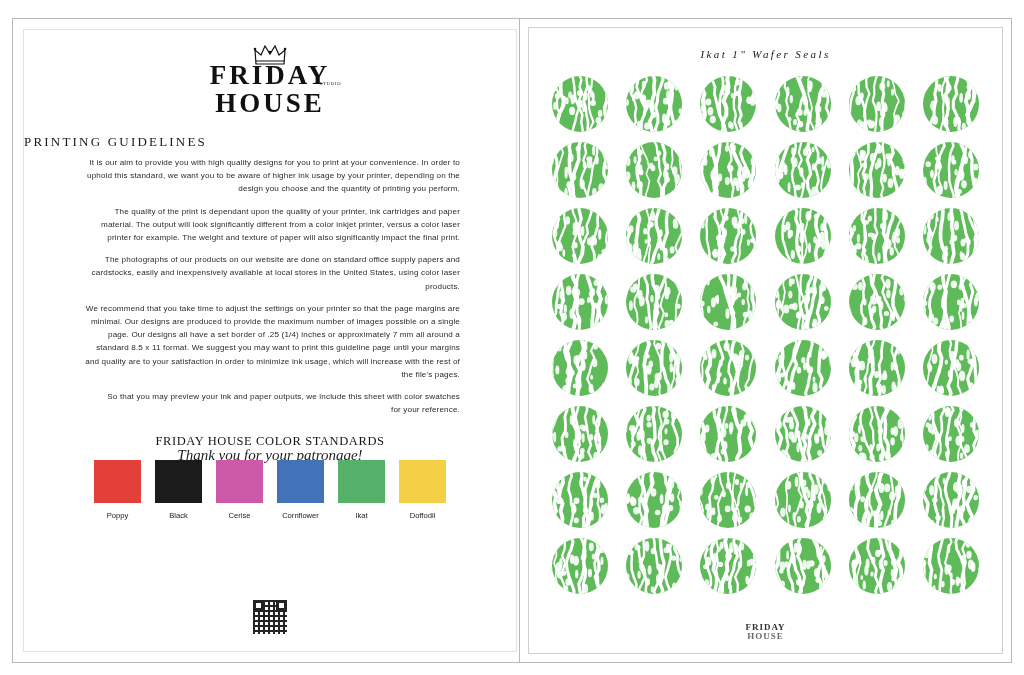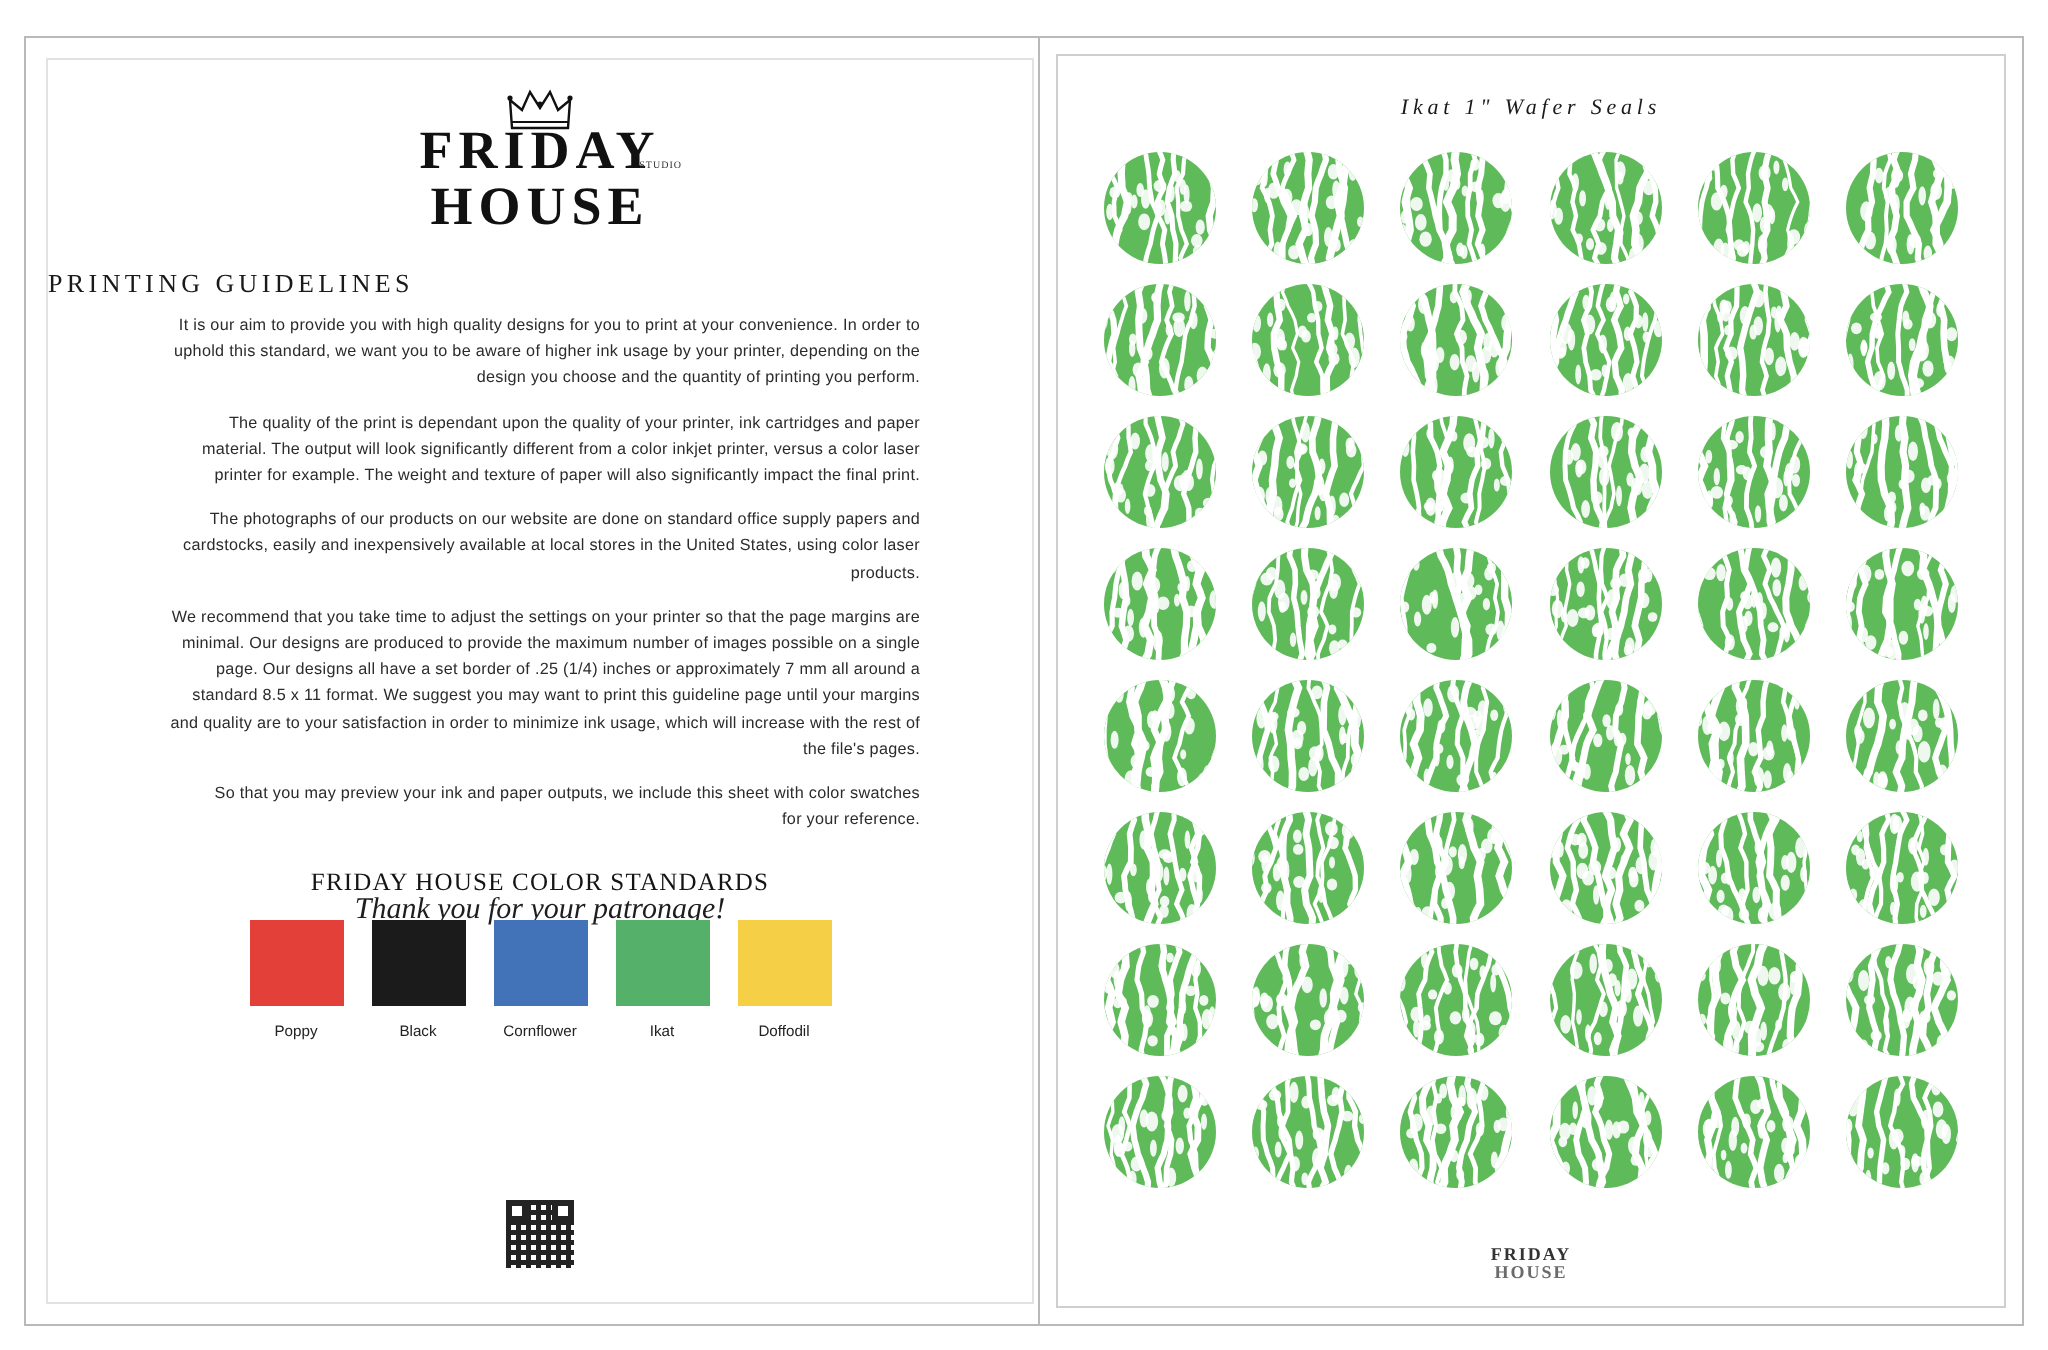--- a/index.html
+++ b/index.html
@@ -292,20 +292,24 @@
       <div class="standards">FRIDAY HOUSE COLOR STANDARDS</div>
 
       <div class="swatches">
         <div class="swatch">
           <div class="chip" id="chip1" style="background: rgb(227, 64, 58);"></div>
           <div class="name">Poppy</div>
         </div>
         <div class="swatch">
           <div class="chip" id="chip0" style="background: rgb(27, 27, 27);"></div>
           <div class="name">Black</div>
+        </div>
+        <div class="swatch">
+          <div class="chip" id="chip2" style="background: rgb(204, 90, 168);"></div>
+          <div class="name">Cerise</div>
         </div>
         <div class="swatch">
           <div class="chip" id="chip3" style="background: rgb(66, 114, 184);"></div>
           <div class="name">Cornflower</div>
         </div>
         <div class="swatch">
           <div class="chip" id="chip4" style="background: rgb(85, 177, 105);"></div>
           <div class="name">Ikat</div>
         </div>
         <div class="swatch">

